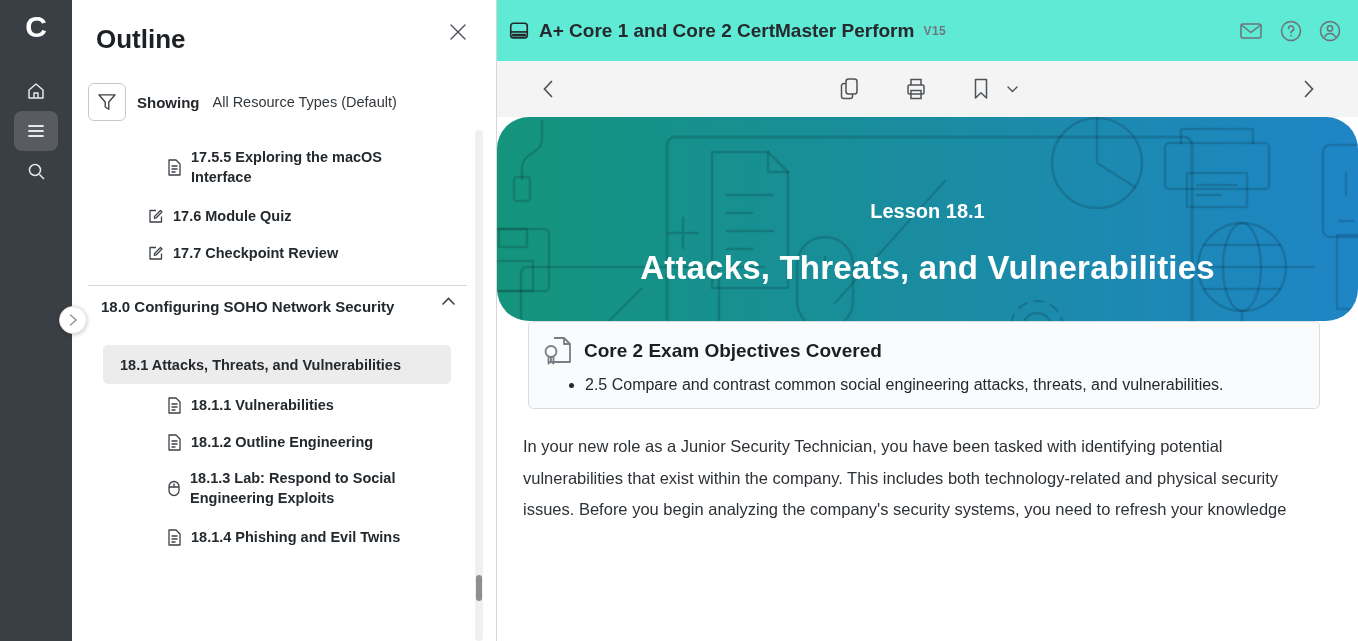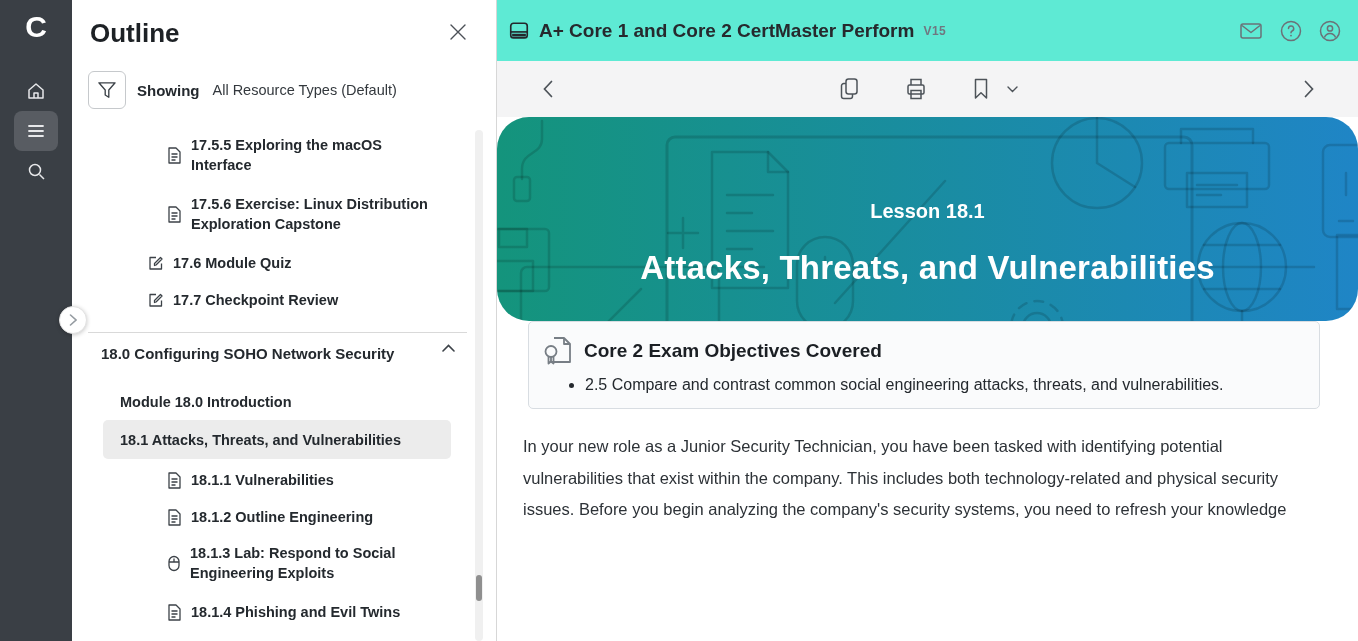--- a/index.html
+++ b/index.html
@@ -14,21 +14,21 @@
   
   .rail { flex:0 0 72px; width:72px; background:#3a3f45; display:flex; flex-direction:column; align-items:center; }
   .logo { margin-top:8px; height:38px; display:flex; align-items:center; color:#fff; font-size:30px; font-weight:700; }
   .rail-icons { margin-top:25px; display:flex; flex-direction:column; }
   .rail-btn { width:44px; height:40px; border:none; background:transparent; color:#e7e8ea; display:flex; align-items:center; justify-content:center; cursor:pointer; padding:0; }
   .rail-btn.selected { background:#585c62; border-radius:8px; }
 
   
   .panel { flex:0 0 425px; width:425px; background:#fff; border-right:1px solid #d7d7d7; position:relative; overflow:hidden; }
   .panel-head { display:flex; justify-content:space-between; align-items:flex-start; padding:16px 28px 0 16px; }
-  .panel-title { margin:2px; font-size:26px; font-weight:700; color:#1d2125; }
+  .panel-title { margin:8px; font-size:26px; font-weight:700; color:#1d2125; }
   .close-btn { border:none; background:none; color:#4b5057; padding:6px 0 0 0; cursor:pointer; }
   .filter-row { display:flex; align-items:center; margin:20px 0 0 16px; }
   .filter-btn { width:38px; height:38px; border:1px solid #c6c9cc; border-radius:6px; background:#fff; display:flex; align-items:center; justify-content:center; color:#3c4248; cursor:pointer; }
   .showing { font-weight:700; font-size:15px; margin-left:11px; color:#24292e; }
   .filter-val { margin-left:13px; font-size:14.5px; color:#33383d; cursor:pointer; }
 
   .tree { margin-top:26px; font-size:14.5px; font-weight:600; color:#24292e; }
   .row { display:flex; align-items:center; line-height:20px; cursor:pointer; }
   .row .ic { flex:0 0 auto; margin-right:9px; color:#3c4248; display:flex; }
   .lv3 { padding-left:95px; } .lv3 .txt { width:244px; }
@@ -127,29 +127,20 @@
     <div class="tree">
       <div class="row lv3 mb19">
         <span class="ic">
             <svg width="15" height="17" viewBox="0 0 15 17" fill="none" stroke="currentColor" stroke-width="1.3" stroke-linejoin="round">
               <path d="M2 1h7l4 4v11H2z"></path>
               <path d="M4.5 7h6M4.5 10h6M4.5 13h4"></path>
             </svg>
           </span>
         <span class="txt">17.5.5 Exploring the macOS Interface</span>
       </div>
-      <div class="row lv3 mb19">
-        <span class="ic">
-            <svg width="15" height="17" viewBox="0 0 15 17" fill="none" stroke="currentColor" stroke-width="1.3" stroke-linejoin="round">
-              <path d="M2 1h7l4 4v11H2z"></path>
-              <path d="M4.5 7h6M4.5 10h6M4.5 13h4"></path>
-            </svg>
-          </span>
-        <span class="txt">17.5.6 Exercise: Linux Distribution Exploration Capstone</span>
-      </div>
       <div class="row lv2 mb17">
         <span class="ic">
             <svg width="16" height="16" viewBox="0 0 16 16" fill="none" stroke="currentColor" stroke-width="1.3" stroke-linejoin="round">
               <path d="M13.5 8.5V14H2V2.5h6"></path>
               <path d="M6.5 10.5 8 10l6-6-1.5-1.5-6 6z"></path>
             </svg>
           </span>
         <span class="txt">17.6 Module Quiz</span>
       </div>
       <div class="row lv2">
@@ -164,23 +155,20 @@
 
       <hr class="tree-divider">
 
       <div class="row section-row mb28">
         <span class="txt">18.0 Configuring SOHO Network Security</span>
         <span class="ic" style="margin-right:0;">
             <svg width="13" height="8" viewBox="0 0 13 8" fill="none" stroke="currentColor" stroke-width="1.6" stroke-linecap="round">
               <path d="M1 7 6.5 1.5 12 7"></path>
             </svg>
           </span>
-      </div>
-      <div class="row module-row mb8">
-        <span class="txt">Module 18.0 Introduction</span>
       </div>
       <div class="row selected-row mb11">
         <span class="txt">18.1 Attacks, Threats, and Vulnerabilities</span>
       </div>
       <div class="row lv3 mb17">
         <span class="ic">
             <svg width="15" height="17" viewBox="0 0 15 17" fill="none" stroke="currentColor" stroke-width="1.3" stroke-linejoin="round">
               <path d="M2 1h7l4 4v11H2z"></path>
               <path d="M4.5 7h6M4.5 10h6M4.5 13h4"></path>
             </svg>

